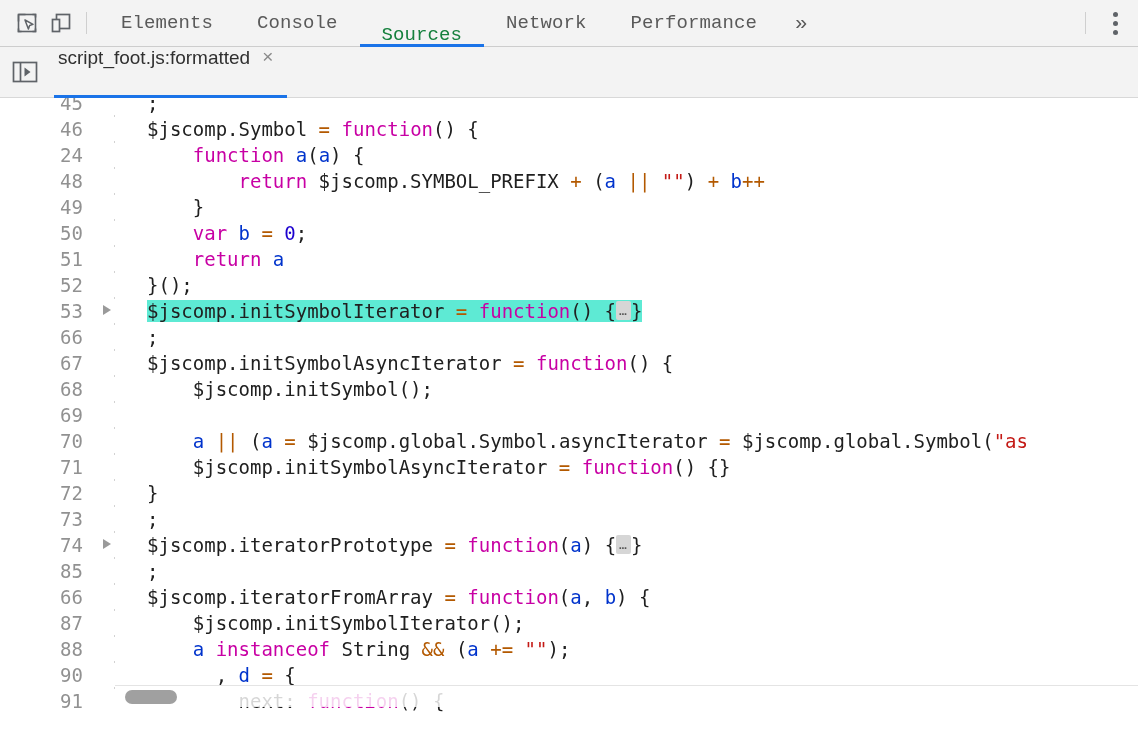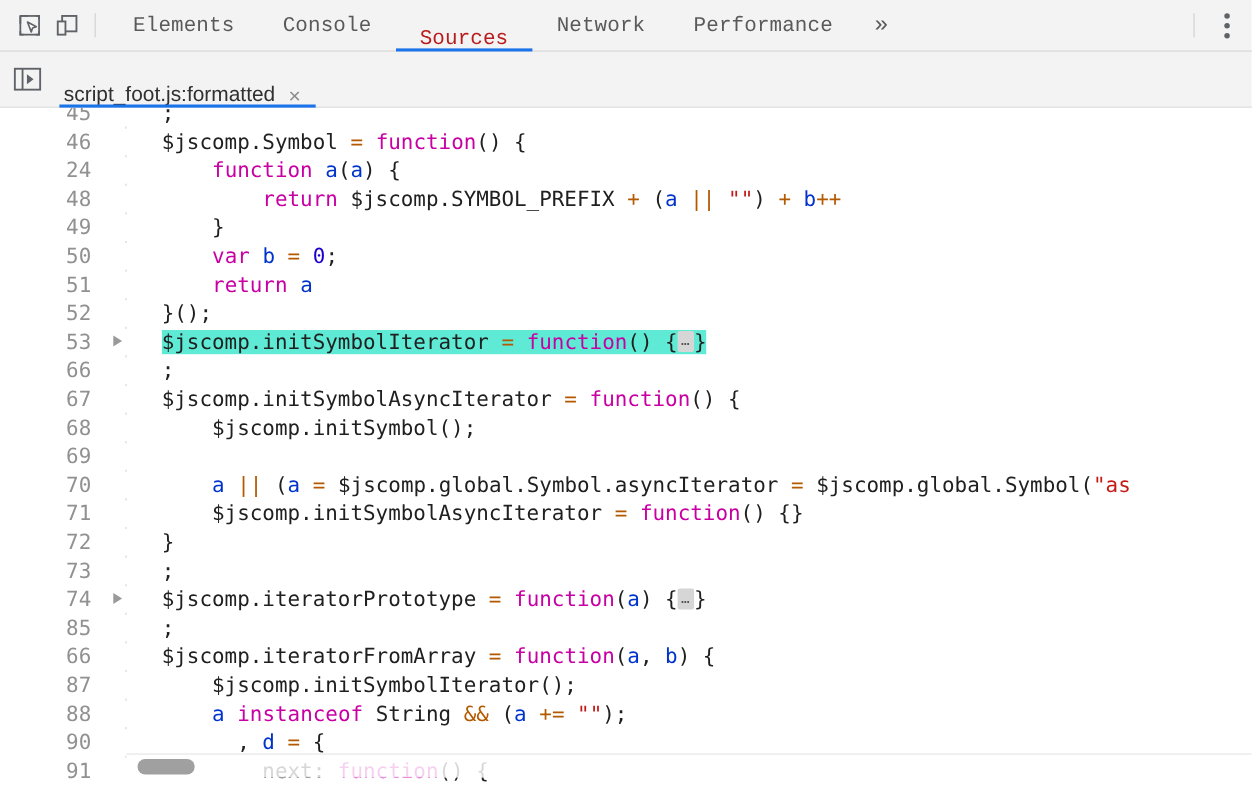--- a/index.html
+++ b/index.html
@@ -45,21 +45,21 @@
     padding: 0 22px;
     font-size: 19px;
     color: #5a5a5a;
     letter-spacing: .1px;
     white-space: nowrap;
     position: relative;
     cursor: default;
     font-family: Liberation Mono, monospace;
   }
   .panel-tab.selected {
-    color: #b91c1c;
+    color: #15803d;
     margin-top: 24px;
   }
   .panel-tab.selected::after {
     content: "";
     position: absolute;
     left: 0; right: 0; bottom: 0;
     height: 3px;
     background: #1a73e8;
   }
   .panel-tab.more {
@@ -98,21 +98,21 @@
   }
   .navigator-btn {
     width: 30px; height: 26px;
     margin-right: 14px;
     display: flex; align-items: center;
     flex: 0 0 auto;
     cursor: default;
   }
   .file-tab {
     height: 51px;
-    display: flex; align-items: flex-end;
+    display: flex; align-items: flex-start;
     gap: 12px;
     padding: 0 14px 0 4px;
     position: relative;
     cursor: default;
   }
   .file-tab .fname {
     font-size: 19px;
     color: #303030;
     white-space: nowrap;
   }

